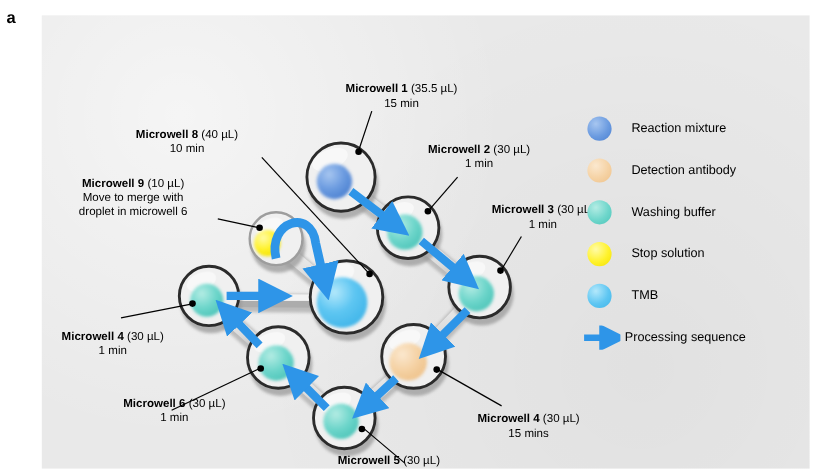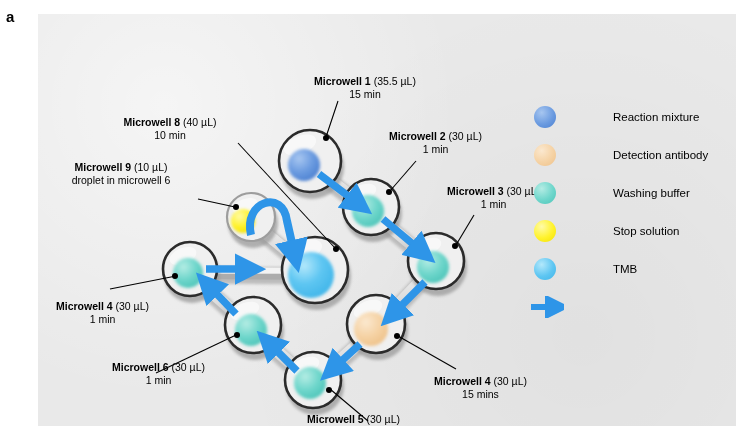--- a/index.html
+++ b/index.html
@@ -25,21 +25,21 @@
   #diagram svg{position:absolute;left:0;top:0;}
   .wlabel{
     position:absolute;font-size:10.5px;color:#000;line-height:12.6px;
     white-space:nowrap;letter-spacing:0px;
   }
   .wlabel b{font-weight:bold;}
   .wlabel .ln2{display:block;}
   .ta-c{text-align:center;}
   
   #legend{position:absolute;left:492px;top:84px;width:210px;}
-  .leg-row{display:flex;align-items:center;height:38px;gap:39px;}
+  .leg-row{display:flex;align-items:center;height:38px;}
   .leg-sw{width:22px;height:22px;border-radius:50%;margin-left:4px;flex:0 0 auto;}
   .leg-txt{margin-left:18px;font-size:11.5px;color:#000;white-space:nowrap;}
   .leg-arrow{width:30px;height:22px;flex:0 0 auto;margin-left:0px;position:relative;}
 </style>
 </head>
 <body>
 
 <div id="panel-label">a</div>
 
 <div id="figure-panel">
@@ -255,20 +255,21 @@
 
     <div class="wlabel ta-c" style="left:57px;top:77px;width:150px;">
       <span><b>Microwell 8</b>
       <span>(40 µL)</span></span>
       <span class="ln2">10 min</span>
     </div>
 
     <div class="wlabel ta-c" style="left:7px;top:122px;width:152px;">
       <span><b>Microwell 9</b>
       <span>(10 µL)</span></span>
+      <span class="ln2">Move to merge with</span>
       <span class="ln2">droplet in microwell 6</span>
     </div>
 
   </div>
 
   <div id="legend">
 
     <div class="leg-row">
       <div class="leg-sw" style="background:radial-gradient(circle at 35% 30%, #a7c6f0 0%, #6b9be0 55%, #4a7fd0 100%);"></div>
       <div class="leg-txt">Reaction mixture</div>
@@ -298,17 +299,18 @@
       <div class="leg-arrow">
         <svg width="34" height="22" viewBox="0 0 34 22">
           <defs>
             <marker id="ar2" markerWidth="4.2" markerHeight="4.2" refX="1.2" refY="2.1" orient="auto">
               <path d="M0,0 L4.2,2.1 L0,4.2 Z" fill="#2e95e8"></path>
             </marker>
           </defs>
           <path d="M1,11 L22,11" stroke="#2e95e8" stroke-width="6" marker-end="url(#ar2)" fill="none"></path>
         </svg>
       </div>
+      <div class="leg-txt" style="margin-left:8px;">Processing sequence</div>
     </div>
 
   </div>
 
 </div>
 
 </body></html>

